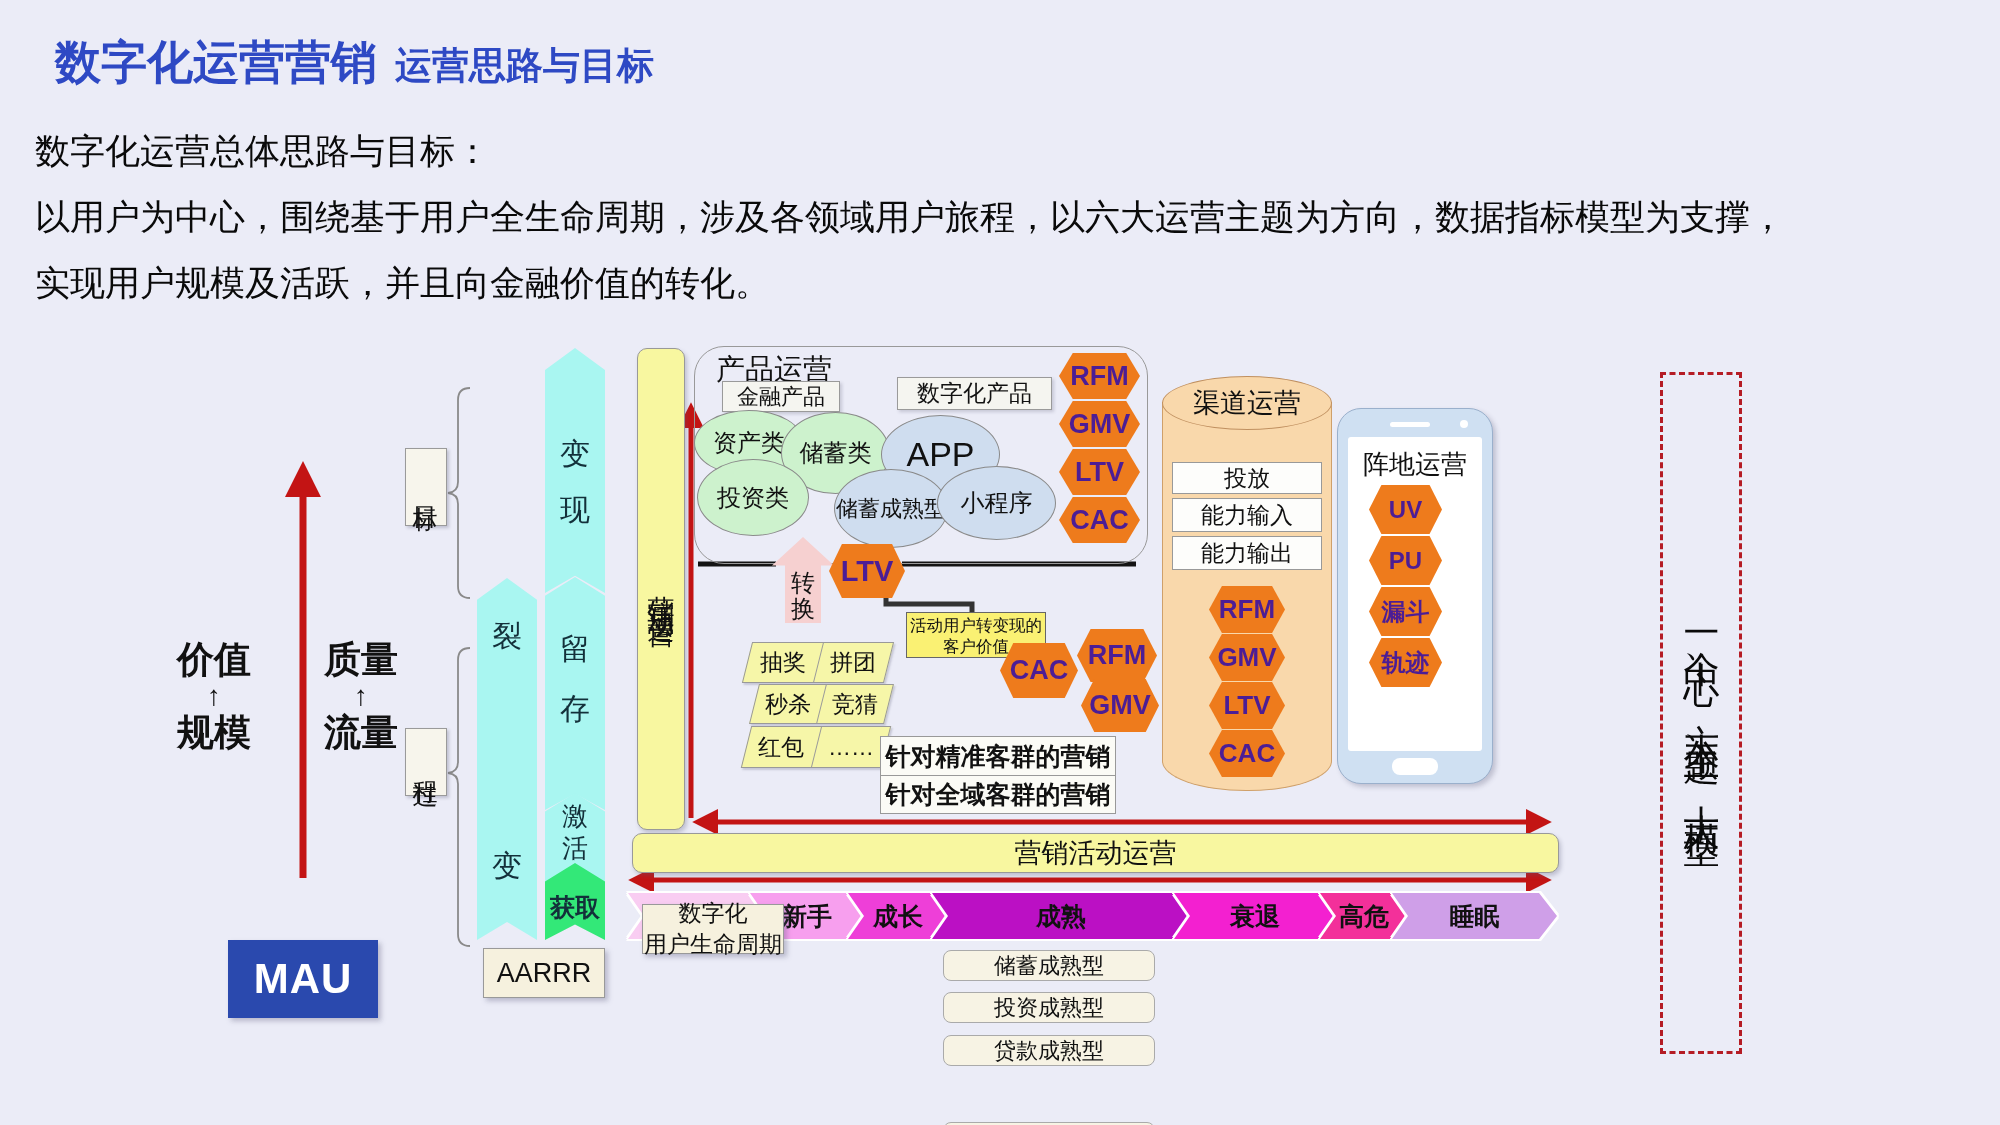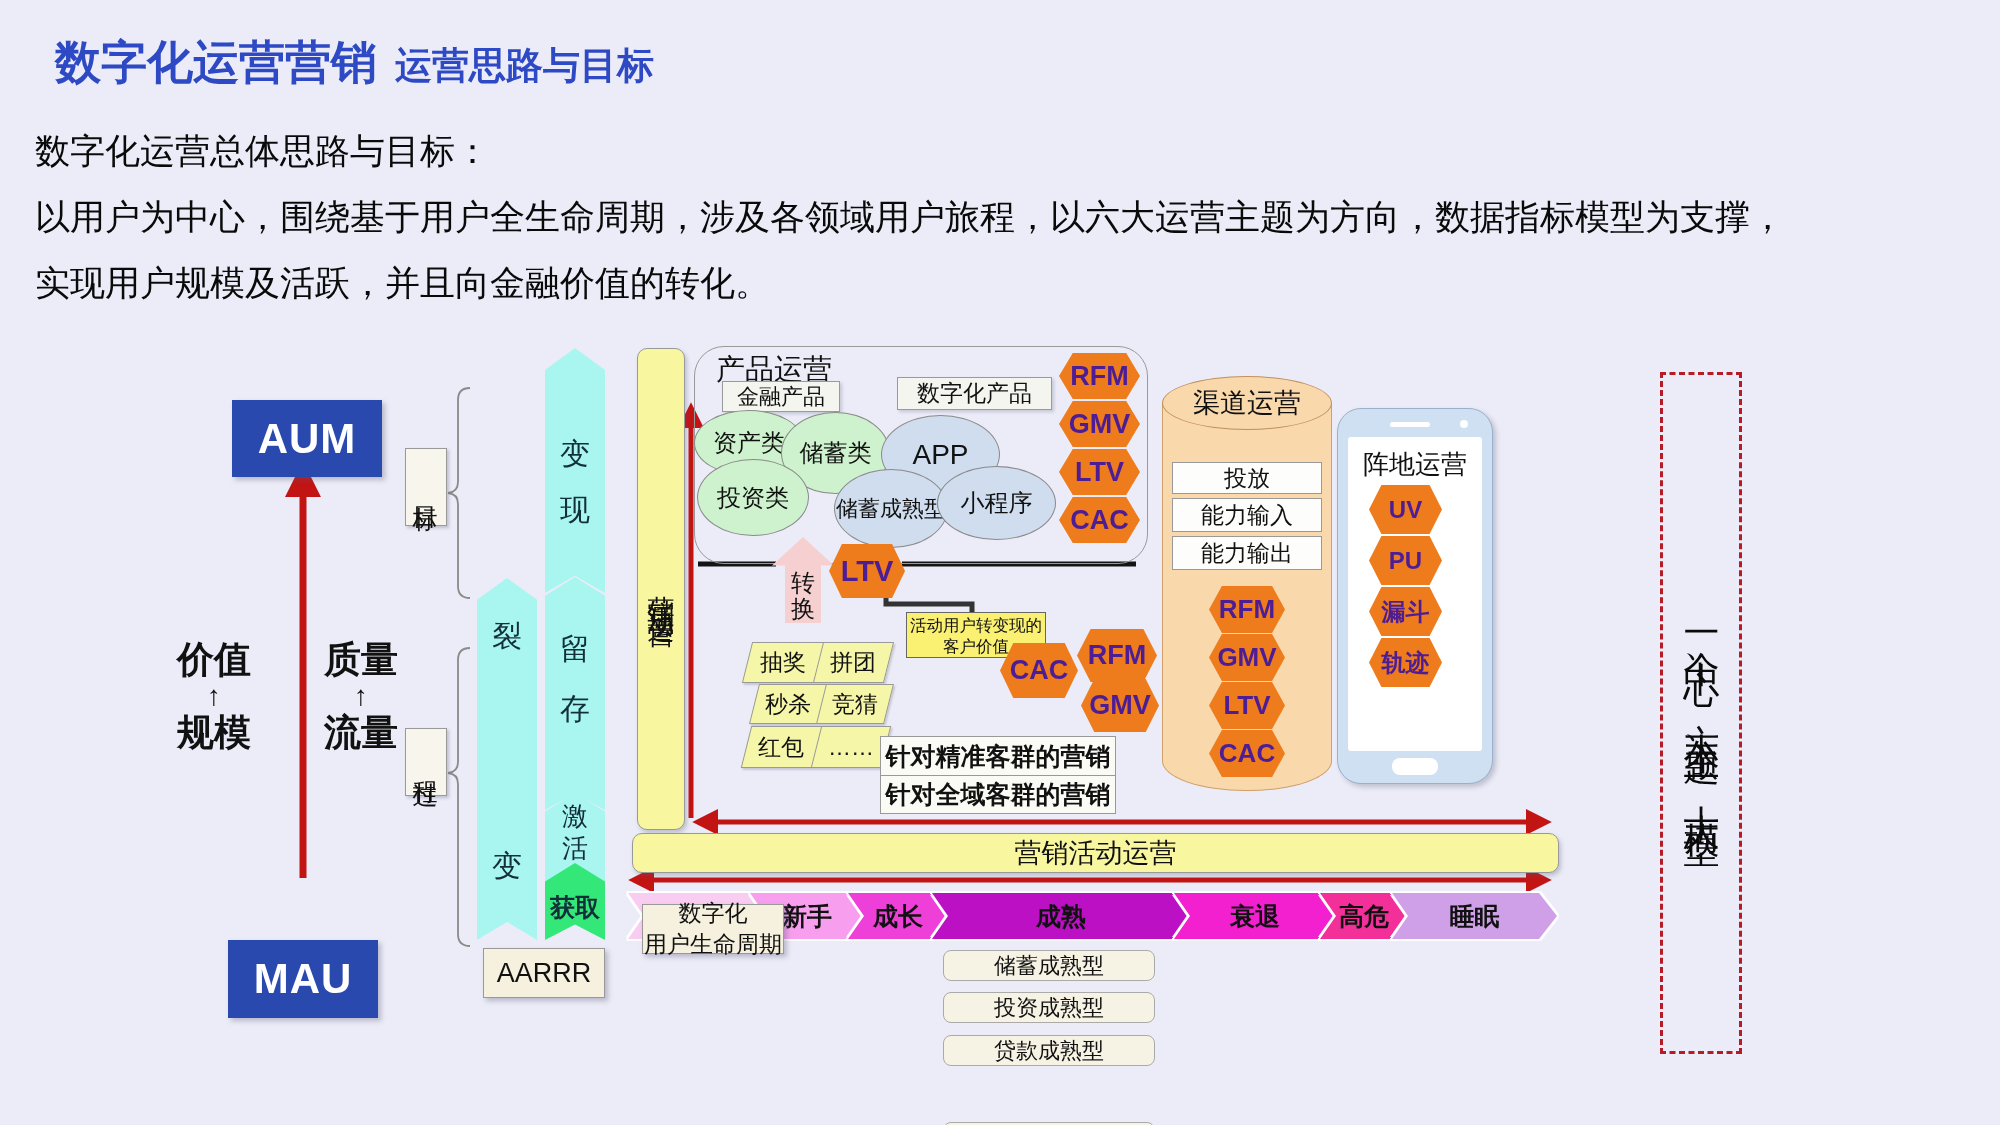--- a/index.html
+++ b/index.html
@@ -146,21 +146,20 @@
     <line x1="691" y1="818" x2="691" y2="410" stroke="#c31414" stroke-width="5" marker-end="url(#arr)"></line>
     <line x1="700" y1="822" x2="1544" y2="822" stroke="#c31414" stroke-width="5" marker-start="url(#arr)" marker-end="url(#arr)"></line>
     <line x1="636" y1="880" x2="1544" y2="880" stroke="#c31414" stroke-width="5" marker-start="url(#arr)" marker-end="url(#arr)"></line>
     <line x1="698" y1="564" x2="776" y2="564" stroke="#141414" stroke-width="5"></line>
     <line x1="902" y1="564" x2="1136" y2="564" stroke="#141414" stroke-width="5"></line>
     <path d="M886 596 L886 604 L972 604 L972 615" stroke="#333" stroke-width="5" fill="none"></path>
     <path d="M470 388 Q458 388 458 400 L458 482 Q458 492 448 493 Q458 494 458 504 L458 586 Q458 598 470 598" stroke="#8a8a8a" stroke-width="1.8" fill="none"></path>
     <path d="M470 648 Q458 648 458 660 L458 762 Q458 772 448 773 Q458 774 458 784 L458 934 Q458 946 470 946" stroke="#8a8a8a" stroke-width="1.8" fill="none"></path>
   </svg>
 
-  <div class="abs bluebox shadow" style="left:232px;top:400px;width:150px;height:77px">AUM</div>
   <div class="abs bluebox shadow" style="left:228px;top:940px;width:150px;height:78px">MAU</div>
 
   <div class="axis-block" style="left:166px;top:640px">
     <div class="big">价值</div>
     <div class="arr">↑</div>
     <div class="big">规模</div>
   </div>
   <div class="axis-block" style="left:313px;top:640px">
     <div class="big">质量</div>
     <div class="arr">↑</div>
@@ -194,21 +193,21 @@
     <span class="t vtext">营销活动运营</span>
   </div>
 
   <div id="product-box" class="abs"></div>
   <div id="product-title" class="abs">产品运营</div>
   <div class="labelbox" style="left:722px;top:381px;width:116px;height:29px;font-size:22px">金融产品</div>
   <div class="labelbox" style="left:897px;top:377px;width:153px;height:31px;font-size:23px">数字化产品</div>
 
   <div class="ellipse eg" style="left:694px;top:410px;width:108px;height:64px">资产类</div>
   <div class="ellipse eg" style="left:781px;top:412px;width:107px;height:80px">储蓄类</div>
-  <div class="ellipse eb" style="left:881px;top:415px;width:117px;height:77px;font-size:28px">APP</div>
+  <div class="ellipse eb" style="left:881px;top:415px;width:117px;height:77px;font-size:34px">APP</div>
   <div class="ellipse eg" style="left:697px;top:459px;width:110px;height:75px">投资类</div>
   <div class="ellipse eb" style="left:834px;top:469px;width:112px;height:77px;font-size:22px">储蓄成熟型</div>
   <div class="ellipse eb" style="left:937px;top:466px;width:117px;height:72px">小程序</div>
 
   <div id="product-hexes" class="abs">
       <div class="hex">RFM</div>
       <div class="hex">GMV</div>
       <div class="hex">LTV</div>
       <div class="hex">CAC</div>
     </div>

